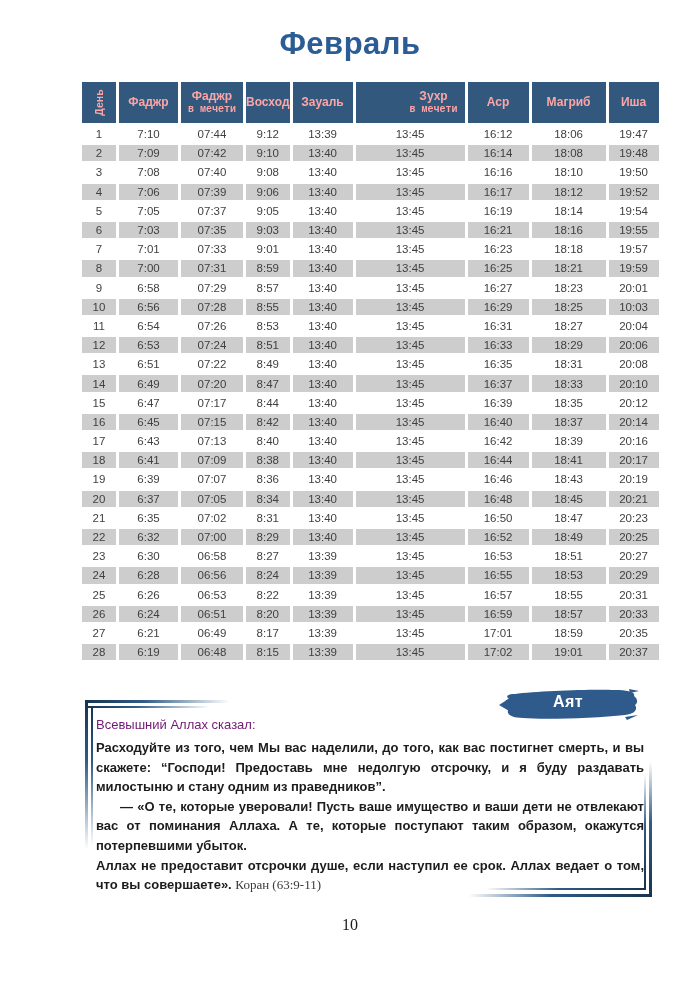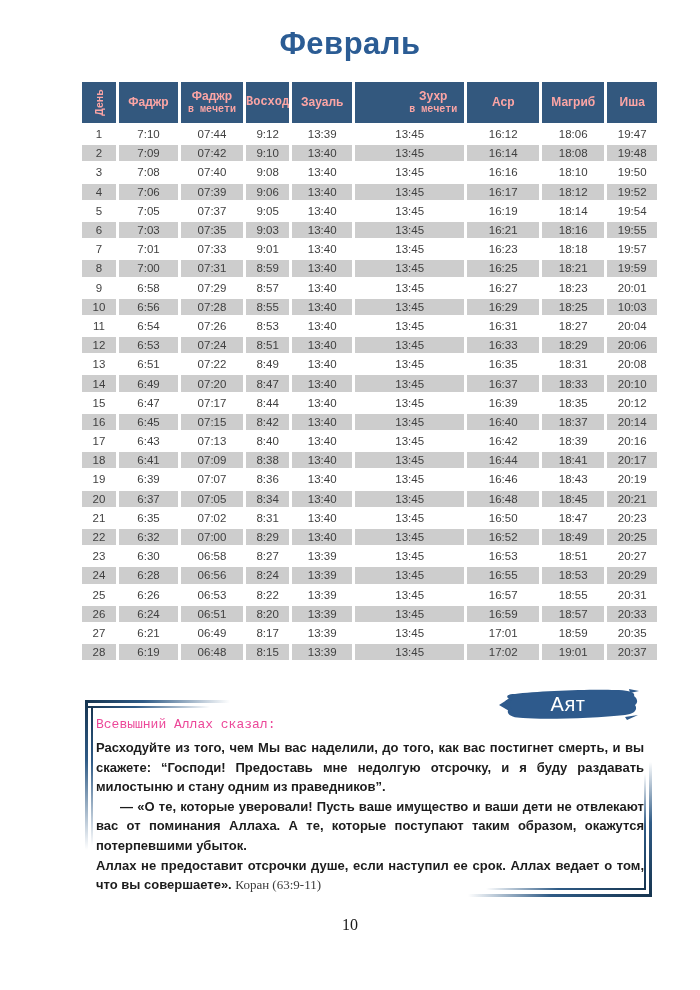--- a/index.html
+++ b/index.html
@@ -44,21 +44,21 @@
   }
   table.pt tr.shade td{background:#cdcdcd;}
   
   .badge{
     position:absolute;left:497px;top:686px;width:142px;height:38px;
   }
   .badge svg{position:absolute;left:0;top:0;width:100%;height:100%;}
   .badge .badge-label{
     position:absolute;left:0;top:7px;width:100%;
     text-align:center;color:#ffffff;
-    font-size:20px;font-weight:normal;letter-spacing:0.5px;
+    font-size:16px;font-weight:bold;letter-spacing:0.5px;
   }
   
   .fl{position:absolute;}
   .fl-top-outer{left:85px;top:700px;width:145px;height:3px;
     background:linear-gradient(to right,#16344f 0%,#2f5b86 40%,rgba(47,91,134,0) 100%);}
   .fl-top-inner{left:85px;top:706px;width:125px;height:2px;
     background:linear-gradient(to right,#16344f 0%,#2f5b86 40%,rgba(47,91,134,0) 100%);}
   .fl-left-outer{left:85px;top:700px;width:3px;height:150px;
     background:linear-gradient(to bottom,#16344f 0%,#2f5b86 40%,rgba(47,91,134,0) 100%);}
   .fl-left-inner{left:91px;top:706px;width:2px;height:140px;
@@ -69,21 +69,21 @@
     background:linear-gradient(to top,#16344f 0%,#2f5b86 55%,rgba(47,91,134,0) 100%);}
   .fl-bottom-outer{left:468px;top:894px;width:184px;height:3px;
     background:linear-gradient(to left,#16344f 0%,#2f5b86 55%,rgba(47,91,134,0) 100%);}
   .fl-bottom-inner{left:486px;top:888px;width:160px;height:2px;
     background:linear-gradient(to left,#16344f 0%,#2f5b86 55%,rgba(47,91,134,0) 100%);}
   
   .ayat-text{
     position:absolute;left:96px;top:716px;width:548px;
   }
   .ayat-intro{
-    font-size:13px;color:#ec4899;margin:0 0 5px 0;line-height:17px;font-family:Liberation Mono, monospace;
+    font-size:13px;color:#701a75;margin:0 0 5px 0;line-height:17px;
   }
   .para{
     font-size:13px;font-weight:bold;color:#1c1c1c;
     line-height:19.6px;text-align:justify;margin:0;
   }
   .para.first{text-indent:24px;}
   .para .source{
     font-family:"Liberation Serif", serif;
     font-weight:normal;font-size:13px;color:#3a3a3a;
   }
@@ -104,28 +104,28 @@
 
   <table class="pt">
     <thead>
         <tr>
           <th style="width: 34px;"><span class="vert">День</span></th>
           <th style="width: 59px;">Фаджр</th>
           <th style="width: 62px;">
             <div>Фаджр</div>
             <div class="sub">в мечети</div>
           </th>
-          <th style="width: 38px; font-family: Liberation Mono, monospace;">Восход</th>
+          <th style="width: 38px;">Восход</th>
           <th style="width: 60px;">Зауаль</th>
           <th style="width: 62px; padding-left: 47px;">
             <div>Зухр</div>
             <div class="sub">в мечети</div>
           </th>
-          <th style="width: 72px;">Аср</th>
-          <th style="width: 62px;">Магриб</th>
+          <th style="width: 61px;">Аср</th>
+          <th style="width: 74px;">Магриб</th>
           <th style="width: 50px;">Иша</th>
         </tr>
       </thead>
     <tbody>
         <tr>
           <td>1</td>
           <td>7:10</td>
           <td>07:44</td>
           <td>9:12</td>
           <td>13:39</td>

